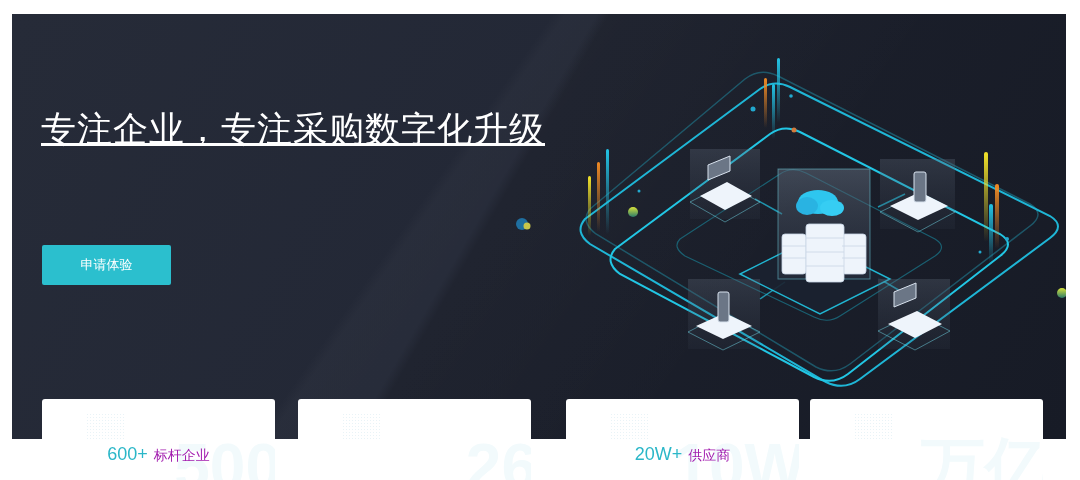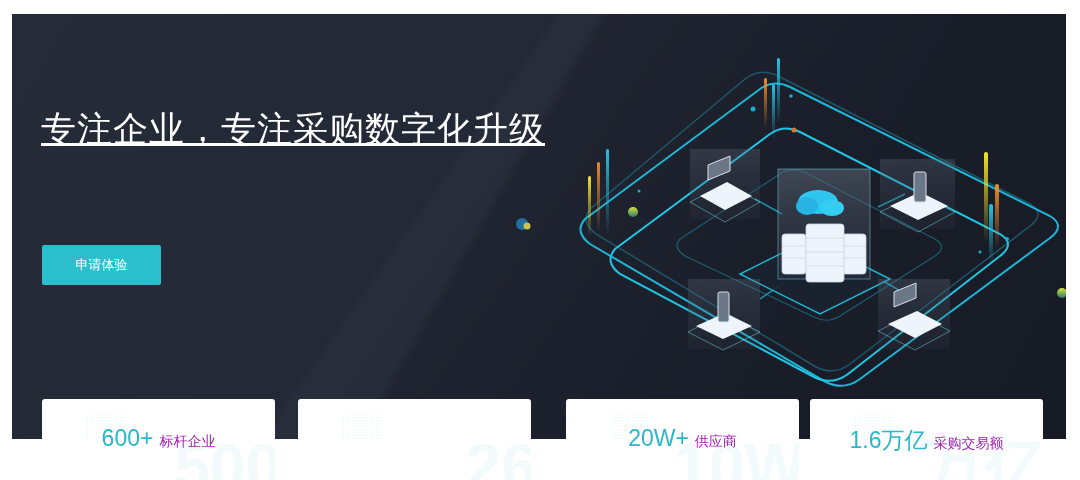--- a/index.html
+++ b/index.html
@@ -24,21 +24,21 @@
       position: absolute; left: 29px; top: 92px;
       margin: 0; font-size: 35px; font-weight: normal;
       color: #ffffff; letter-spacing: 1px; white-space: nowrap; text-decoration: underline;
     }
     .hero-sub {
       position: absolute; left: 30px; top: 163px;
       margin: 0; font-size: 13px; color: #e9ecf1; white-space: nowrap;
     }
     .cta {
       position: absolute; left: 30px; top: 231px;
-      width: 119px; height: 40px; border: none; border-radius: 2px;
+      width: 129px; height: 40px; border: none; border-radius: 2px;
       background: #2bbfce; color: #ffffff; font-size: 13px;
       font-family: "Liberation Sans", "DejaVu Sans", sans-serif;
       cursor: pointer; padding: 0;
     }
     .illustration {
       position: absolute; left: 548px; top: 20px; width: 506px; height: 370px;
     }
     .stats {
       position: absolute; left: 42px; top: 399px; width: 1001px; height: 81px;
     }
@@ -55,21 +55,21 @@
     .card .watermark {
       position: absolute; right: -6px; top: 36px;
       font-size: 64px; font-weight: bold; line-height: 1;
       color: #f2fafc; white-space: nowrap;
     }
     .card .row {
       position: absolute; left: 0; right: 0; top: 26px;
       display: flex; justify-content: center; align-items: baseline; gap: 6px;
       white-space: nowrap;
     }
-    .card .num { font-size: 23px; color: #2bb7c8; }
+    .card .num { font-size: 18px; color: #2bb7c8; margin-top: 19px; }
     .card .lbl { font-size: 14px; color: #a21caf; }
   </style>
 </head>
 <body>
 
 <div class="banner">
   <div class="sheen"></div>
 
   <h1 class="hero-title">专注企业，专注采购数字化升级</h1>
   <button class="cta">申请体验</button>
@@ -206,18 +206,14 @@
     <div class="dots"></div>
     <div class="watermark">10W</div>
     <div class="row">
       <span class="num">20W+</span>
       <span class="lbl">供应商</span>
     </div>
   </div>
   <div class="card" style="left:768px;">
     <div class="dots"></div>
     <div class="watermark">万亿</div>
-    <div class="row">
-      <span class="num">1.6万亿</span>
-      <span class="lbl">采购交易额</span>
-    </div>
   </div>
 </div>
 
 </body></html>

